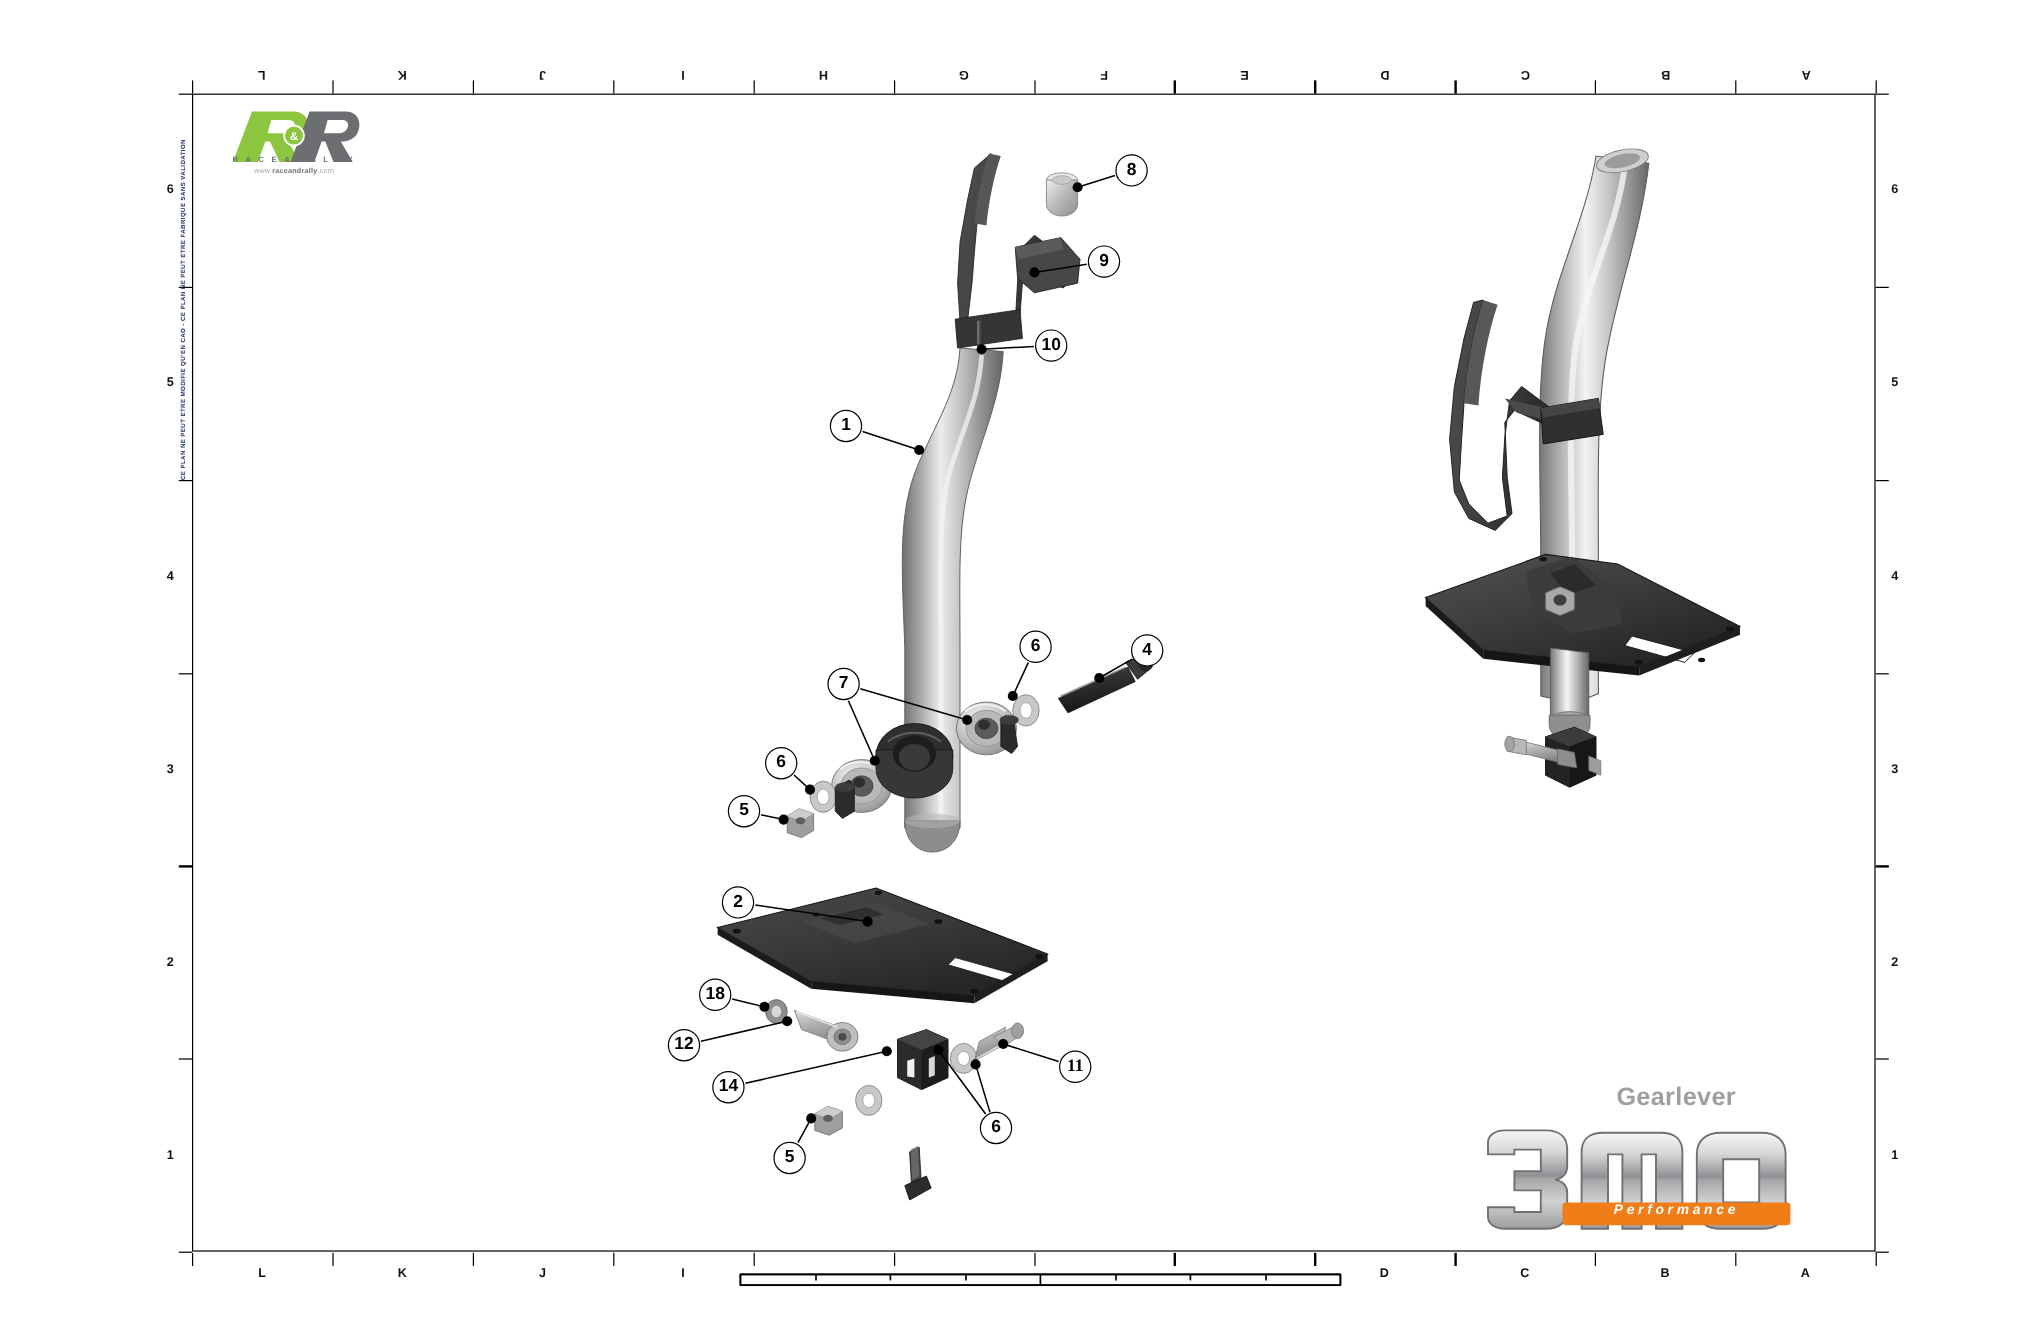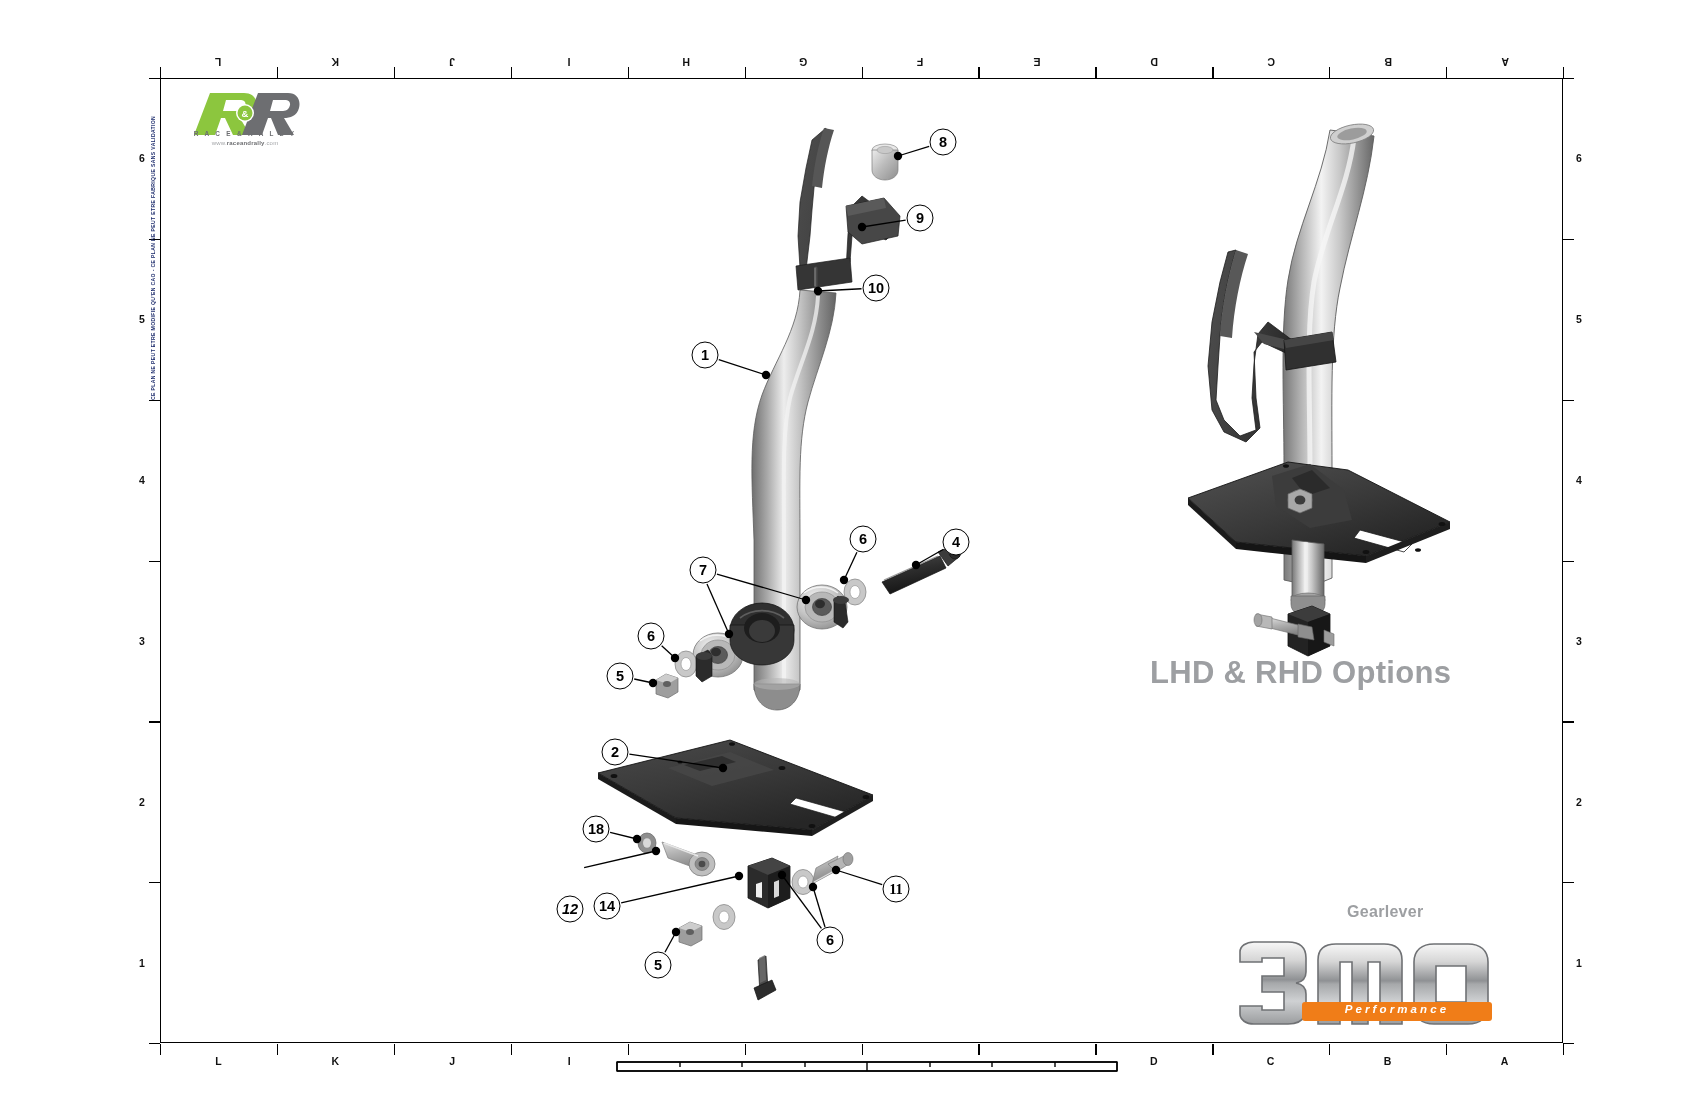--- a/index.html
+++ b/index.html
@@ -125,21 +125,21 @@
     font-size: 31px;
     font-weight: 700;
     color: #9d9fa2;
     letter-spacing: 0.3px;
     white-space: nowrap;
     font-family: "Liberation Sans", sans-serif;
   }
   .gearlever {
     position: absolute;
     left: 1347px; top: 903px;
-    font-size: 16px;
+    font-size: 21px;
     font-weight: 700;
     color: #9d9fa2;
     letter-spacing: 0.3px;
     white-space: nowrap;
     font-family: "Liberation Sans", sans-serif;
   }
 
   
   .mo-logo {
     position: absolute;
@@ -671,26 +671,25 @@
       <div class="balloon" style="left: 620px; top: 676px;">5</div>
       <div class="balloon" style="left: 658px; top: 965px;">5</div>
       <div class="balloon" style="left: 651px; top: 636px;">6</div>
       <div class="balloon" style="left: 863px; top: 539px;">6</div>
       <div class="balloon" style="left: 830px; top: 940px;">6</div>
       <div class="balloon" style="left: 703px; top: 570px;">7</div>
       <div class="balloon" style="left: 943px; top: 142px;">8</div>
       <div class="balloon" style="left: 920px; top: 218px;">9</div>
       <div class="balloon" style="left: 876px; top: 288px;">10</div>
       <div class="balloon" style="left: 896px; top: 889px; font-family: Liberation Serif, serif;">11</div>
-      <div class="balloon" style="left: 570px; top: 909px; font-style: italic;">12</div>
+      <div class="balloon" style="left: 570px; top: 871px;">12</div>
       <div class="balloon" style="left: 596px; top: 829px;">18</div>
       <div class="balloon" style="left: 607px; top: 906px;">14</div>
     </div>
 
-  <div class="lhd-rhd">LHD &amp; RHD Options</div>
   <div class="gearlever">Gearlever</div>
 
   <div class="mo-logo">
     <svg viewBox="0 0 260 86" width="260" height="86">
 
       <g>
         <path d="M8 12 C8 6 14 2 22 2 L56 2 C68 2 74 8 74 18 L74 32 C74 38 70 42 64 43
                  C70 44 74 48 74 54 L74 68 C74 78 68 84 56 84 L22 84 C14 84 8 80 8 74 L8 66
                  L30 66 L30 70 L52 70 L52 52 L30 52 L30 36 L52 36 L52 18 L30 18 L30 22 L8 22 Z" fill="url(#moMetal)" stroke="#6f7174" stroke-width="1.6"></path>
       </g>

